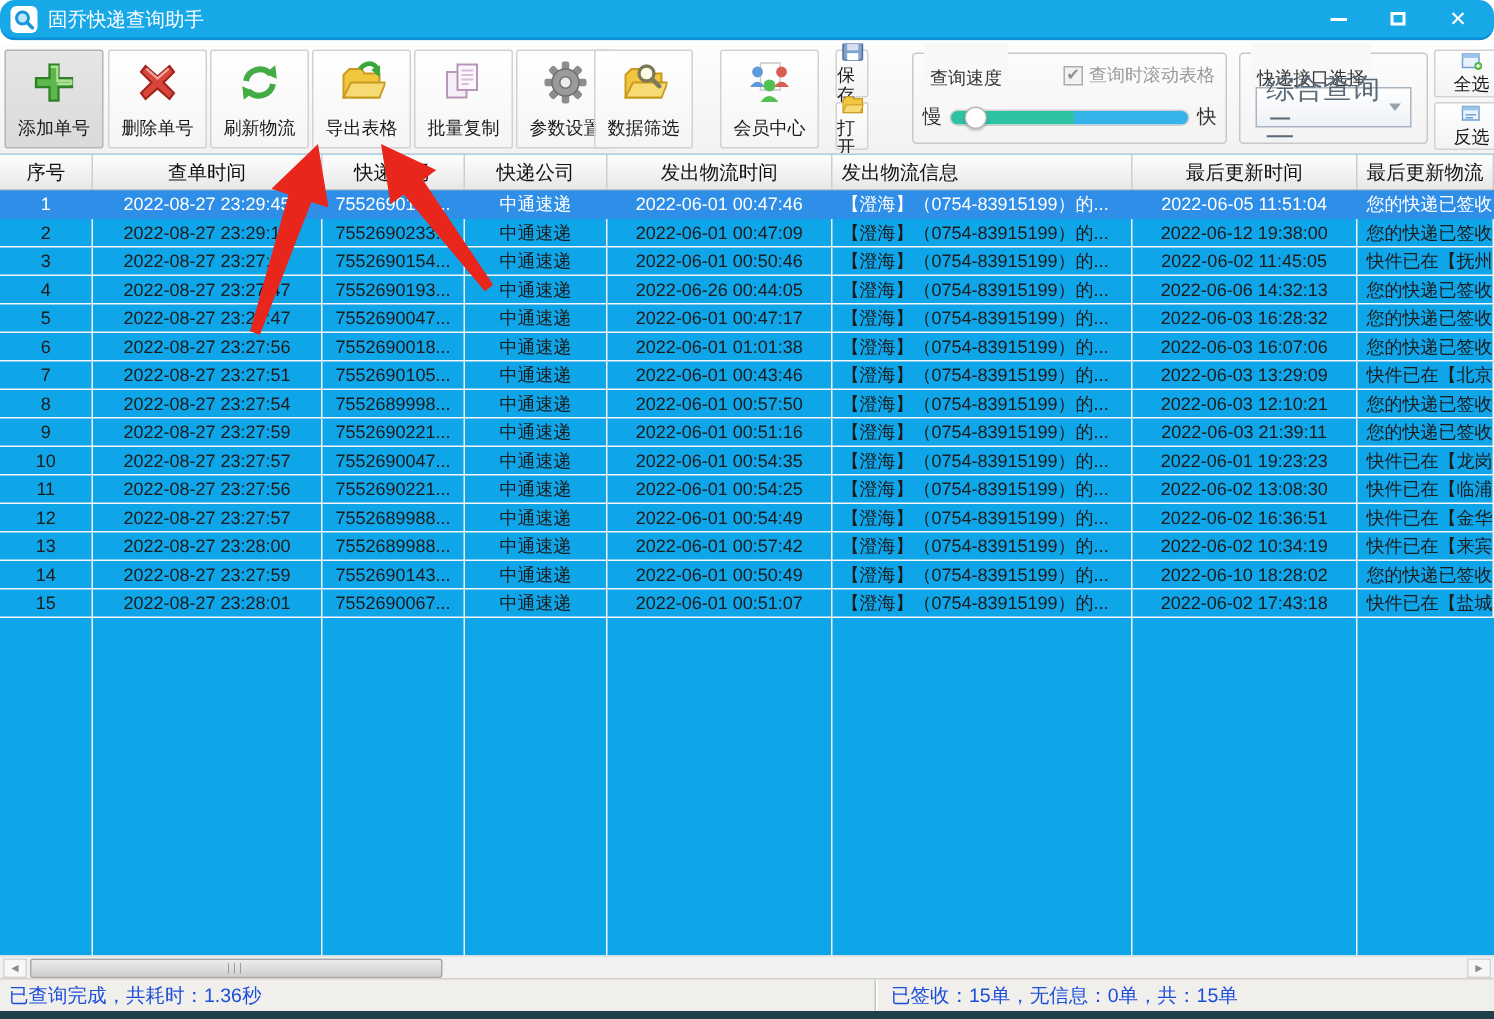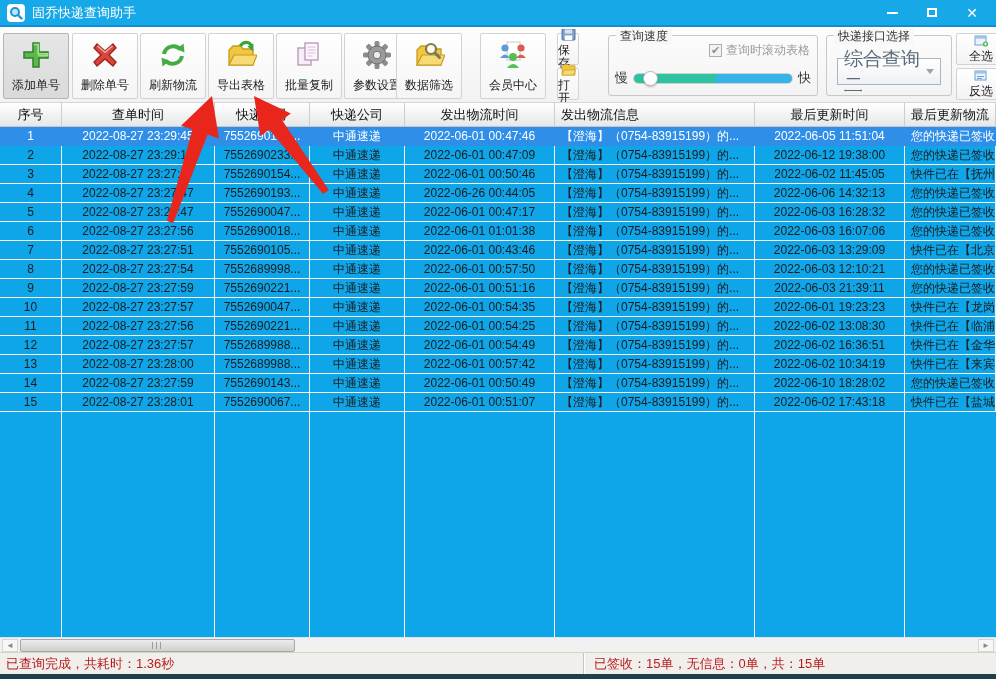--- a/index.html
+++ b/index.html
@@ -2,21 +2,21 @@
 <html><head>
 <meta charset="utf-8">
 <style>
   * { box-sizing: border-box; margin: 0; padding: 0; }
   html,body { width:996px; height:679px; overflow:hidden;
     font-family:"Liberation Sans","DejaVu Sans",sans-serif; background:#fff; }
   .window { position:absolute; inset:0; width:996px; height:679px; overflow:hidden; background:#fff; }
 
   
   .titlebar { position:absolute; left:0; top:0; width:996px; height:27px; background:#17a8e8;
-    border-bottom:2px solid #0e8ed6; display:flex; align-items:center; padding:0 7px; }
+    border-bottom:2px solid #0e8ed6; display:flex; align-items:center; padding:0 7px;border-radius:10px; }
   .app-icon { width:18px; height:18px; background:#fff; border-radius:4px; margin-right:7px;
     display:flex; align-items:center; justify-content:center; flex:0 0 auto; }
   .titlebar .title { color:#fff; font-size:13px; }
   .win-controls { margin-left:auto; display:flex; align-items:center; gap:26px; padding-right:10px; }
   .wc { color:#fff; width:14px; height:14px; display:flex; align-items:center; justify-content:center; cursor:pointer; }
   .wc-min i { display:block; width:11px; height:2px; background:#fff; }
   .wc-max i { display:block; width:10px; height:9px; border:2px solid #fff; }
   .wc-close { font-size:14px; font-weight:bold; }
 
   
@@ -26,21 +26,21 @@
     background:linear-gradient(#ffffff,#f5f5f5); display:flex; flex-direction:column; align-items:center;
     justify-content:center; gap:3px; font-size:12px; color:#1a1a1a; cursor:pointer; }
   .big-btn.pressed { background:linear-gradient(#e6e6e6,#dadada); border-color:#b5b5b5; }
   .small-btn { position:absolute; left:557px; width:22px; height:32px; border:1px solid #d2d2d2; border-radius:2px;
     background:linear-gradient(#ffffff,#f3f3f3); display:flex; flex-direction:column; align-items:center;
     justify-content:center; font-size:12px; color:#1a1a1a; cursor:pointer; line-height:13px; }
   .right-btn { position:absolute; left:956px; width:50px; height:32px; border:1px solid #d2d2d2; border-radius:2px;
     background:linear-gradient(#ffffff,#f3f3f3); display:flex; flex-direction:column; align-items:center;
     justify-content:center; font-size:12px; color:#1a1a1a; cursor:pointer; line-height:13px; }
   .groupbox { position:absolute; top:6px; height:61px; border:1px solid #c8c8c8; border-radius:3px; }
-  .gb-title { position:absolute; top:-8px; left:7px; background:#f8f8f8; padding:0 4px; font-size:12px; color:#333; }
+  .gb-title { position:absolute; top:-8px; left:7px; background:#f8f8f8; padding:16px 4px; font-size:12px; color:#333; }
   .speed-group { left:608px; width:210px; }
   .chk-row { position:absolute; top:6px; right:7px; display:flex; align-items:center; gap:4px; }
   .chk-box { width:13px; height:13px; border:1px solid #aeaeae; background:#f2f2f2; color:#8f8f8f;
     font-size:11px; line-height:11px; text-align:center; font-weight:bold; }
   .chk-label { font-size:12px; color:#9a9a9a; }
   .slider-row { position:absolute; left:6px; right:6px; bottom:8px; display:flex; align-items:center; gap:5px; }
   .slider-end { font-size:13px; color:#333; }
   .slider-track { position:relative; flex:1; height:11px; border-radius:6px;
     background:linear-gradient(to right,#2cc2a2 0 52%,#36b3e8 52% 100%); border:1px solid #d0d0d0; }
   .slider-thumb { position:absolute; left:9px; top:-3px; width:15px; height:15px; border-radius:50%;
@@ -78,21 +78,21 @@
     display:flex; align-items:center; justify-content:center; font-size:8px; color:#8a8a8a; cursor:pointer; }
   .sc-left { left:2px; } .sc-right { right:2px; }
   .sc-thumb { position:absolute; left:20px; top:1px; width:275px; height:13px; border:1px solid #a8a8a8;
     border-radius:2px; background:linear-gradient(#ececec,#cfcfcf); cursor:grab;
     display:flex; align-items:center; justify-content:center; }
   .sc-grip { width:11px; height:7px;
     background:repeating-linear-gradient(90deg,#9a9a9a 0 1px,transparent 1px 4px); }
 
   
   .statusbar { position:absolute; left:0; top:652px; width:996px; height:22px; background:#f0efec;
-    border-top:1px solid #d6d2ca; display:flex; align-items:center; font-size:13px; color:#b91c1c; }
+    border-top:1px solid #d6d2ca; display:flex; align-items:center; font-size:13px; color:#1d4ed8; }
   .status-left { width:583px; padding-left:6px; flex:0 0 auto; white-space:nowrap; overflow:hidden; }
   .status-right { border-left:1px solid #c4c4c4; box-shadow:1px 0 0 #fff inset; padding-left:10px; flex:1;
     white-space:nowrap; overflow:hidden; align-self:stretch; display:flex; align-items:center; }
   .bottom-strip { position:absolute; left:0; top:674px; width:996px; height:5px; background:#1d4049; }
 
   
   .arrows-overlay { position:absolute; left:0; top:0; width:996px; height:679px; pointer-events:none; z-index:60; }
 </style>
 </head>
 <body>

